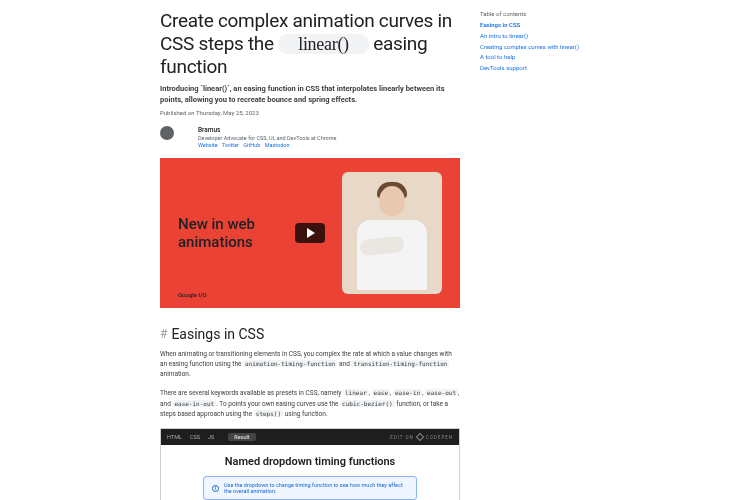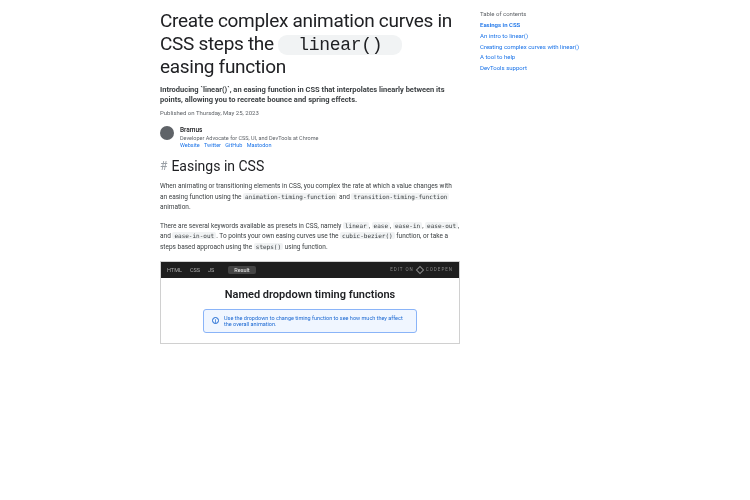--- a/index.html
+++ b/index.html
@@ -1,24 +1,24 @@
 <!DOCTYPE html>
 <html><head>
 <meta charset="utf-8">
 <style>
   * { box-sizing: border-box; margin: 0; padding: 0; }
   body { font-family: -apple-system, BlinkMacSystemFont, "Segoe UI", Roboto, Arial, sans-serif; color: #202124; background: #fff; font-size: 10px; }
   .page { width: 750px; height: 500px; margin: 0 auto; padding: 10px 150px 0 160px; position: relative; overflow: hidden; }
   .main { width: 300px; float: left; }
   .toc { width: 120px; float: right; margin-left: 20px; font-size: 6px; }
   h1 { font-size: 19px; font-weight: 400; line-height: 1.2; margin-bottom: 6px; letter-spacing: -0.3px; }
-  h1 code { font-family: Liberation Mono, monospace; background: #f1f3f4; padding: 0 20px; border-radius: 9px; font-size: 18px; }
+  h1 code { font-family: Liberation Serif, serif; background: #f1f3f4; padding: 0 20px; border-radius: 9px; font-size: 18px; }
   .subtitle { font-size: 7.5px; color: #3c4043; line-height: 1.35; margin-bottom: 4px; font-weight: bold; }
   .published { font-size: 6px; color: #5f6368; margin-bottom: 10px; }
-  .author { display: flex; align-items: flex-start; gap: 6px; margin-bottom: 10px; }
+  .author { display: flex; align-items: flex-start; gap: 24px; margin-bottom: 10px; }
   .avatar { width: 14px; height: 14px; border-radius: 50%; background: #5f6368; flex-shrink: 0; }
   .author-name { font-size: 6.5px; font-weight: 500; }
   .author-role { font-size: 5.5px; color: #5f6368; margin-top: 1px; }
   .author-links { font-size: 5.5px; margin-top: 1px; }
   .author-links a { color: #1a73e8; text-decoration: none; margin-right: 3px; }
   .video { width: 100%; height: 150px; background: #ea4335; position: relative; margin-bottom: 18px; display: flex; align-items: center; }
   .video-text { position: absolute; left: 18px; font-size: 15px; font-weight: 500; color: #202124; line-height: 1.2; width: 110px; }
   .video-logo { position: absolute; left: 18px; bottom: 10px; font-size: 7px; font-weight: 500; color: #202124; }
   .video-logo span { font-size:6px; vertical-align: middle; }
   .video-person { position: absolute; right: 18px; top: 14px; width: 100px; height: 122px; background: #e8d8c8; border-radius: 6px; overflow: hidden; }
@@ -65,20 +65,31 @@
         <div class="author-role">Developer Advocate for CSS, UI, and DevTools at Chrome</div>
         <div class="author-links">
           <a>Website</a>
           <a>Twitter</a>
           <a>GitHub</a>
           <a>Mastodon</a>
         </div>
       </div>
     </div>
 
+    <div class="video">
+      <div class="video-text">New in web animations</div>
+      <div class="video-logo"><span>Google I/O</span></div>
+      <div class="video-person">
+        <div class="person-hair"></div>
+        <div class="person-head"></div>
+        <div class="person-body"></div>
+        <div class="person-arm"></div>
+      </div>
+      <div class="play"></div>
+    </div>
 
     <div class="section-h">
       <span class="hash">#</span>
       <h2>Easings in CSS</h2>
     </div>
 
     <p class="body">
       <span>When animating or transitioning elements in CSS, you complex the rate at which a value changes with an easing function using the </span><code>animation-timing-function</code><span> and </span><code>transition-timing-function</code><span> animation.</span>
     </p>
 

